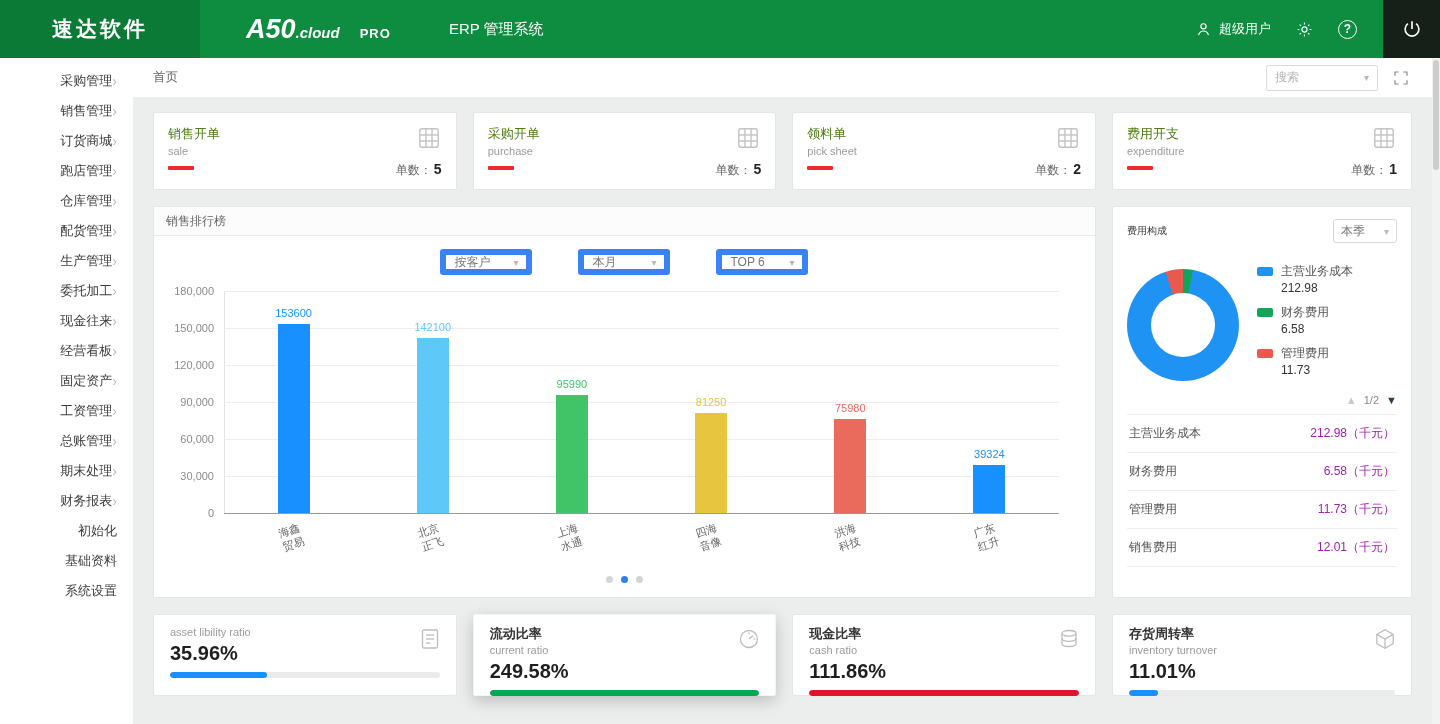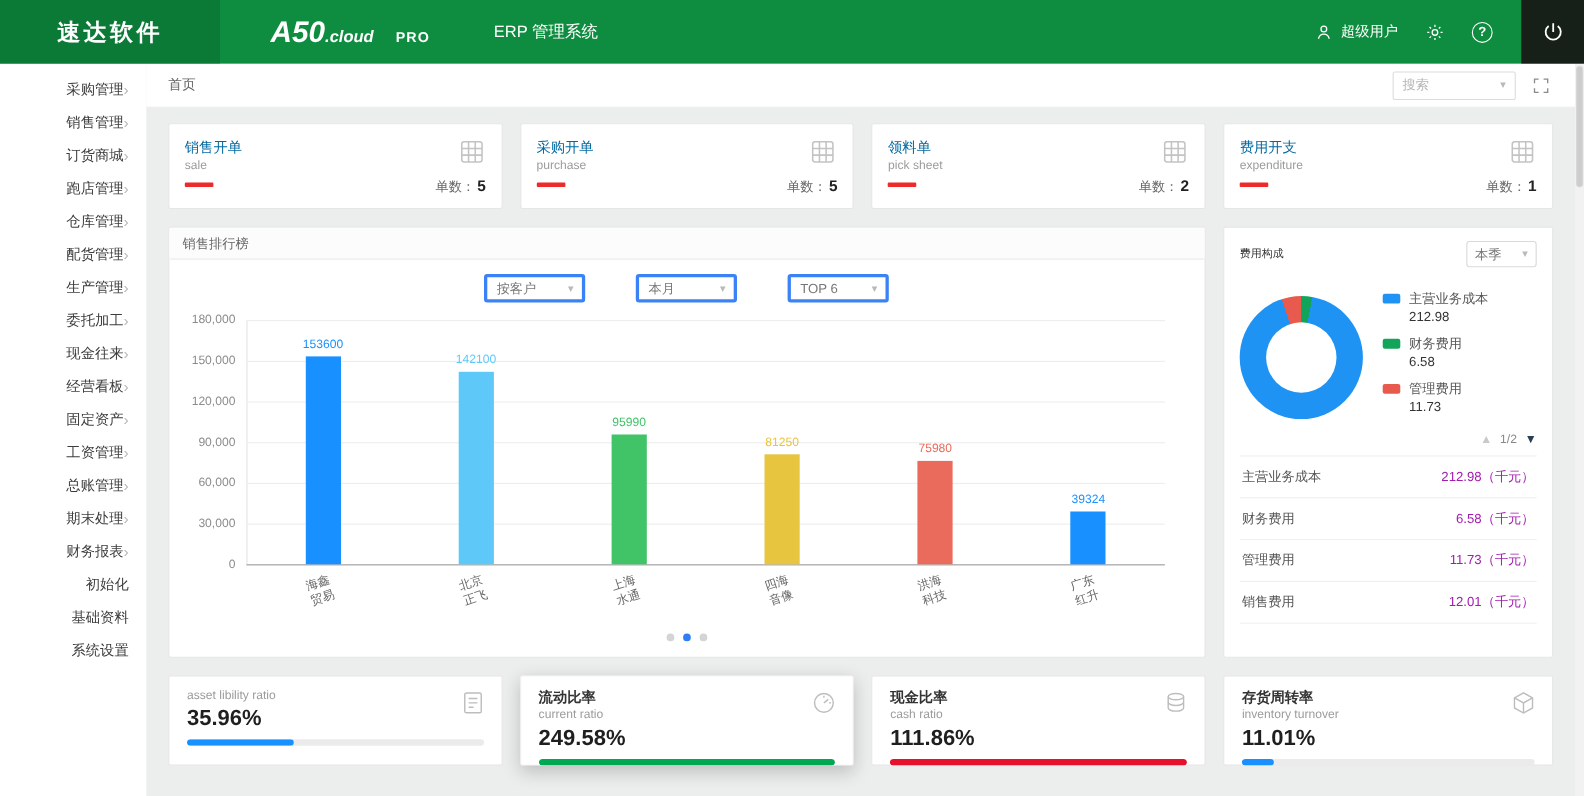--- a/index.html
+++ b/index.html
@@ -41,33 +41,33 @@
     font-size:12px; color:#b5b5b5; background:#fff; cursor:pointer; }
   .fs-icon { width:18px; height:18px; color:#8a8a8a; display:inline-flex; cursor:pointer; }
 
   
   .main { padding:14px 28px 0 20px; display:grid; gap:16px;
     grid-template-columns:repeat(3,1fr) 300px; grid-template-rows:78px 392px 82px; }
   .card { background:#fff; border:1px solid #e6e6e6; border-radius:2px; }
 
   
   .stat-card { position:relative; padding:12px 14px; cursor:pointer; }
-  .stat-title { font-size:13px; color:#0369a1; }
+  .stat-title { font-size:13px; color:#4d7c0f; }
   .stat-sub { font-size:11px; color:#9c9c9c; margin-top:2px; }
   .stat-dash { width:26px; height:4px; background:#ee2b2b; margin-top:9px; border-radius:1px; }
   .stat-icon { position:absolute; top:12px; right:14px; width:26px; height:26px; color:#c3c3c3; }
   .stat-count { position:absolute; right:14px; bottom:10px; font-size:12px; color:#666; }
   .stat-count b { font-size:14px; color:#222; margin-left:2px; }
 
   
   .chart-card { grid-column:1 / 4; grid-row:2; position:relative; }
   .panel-head { height:29px; line-height:29px; padding:0 12px; font-size:12px; color:#666;
     border-bottom:1px solid #eaeaea; background:#fcfcfc; }
   .filters { display:flex; justify-content:center; gap:46px; margin-top:13px; }
-  .sel { width:92px; height:26px; border:3px solid #3b82f6; border-radius:3px; background:#fff;
+  .sel { width:92px; height:26px; border:6px solid #3b82f6; border-radius:3px; background:#fff;
     display:flex; align-items:center; justify-content:space-between; padding:0 8px;
     font-size:12px; color:#777; cursor:pointer; }
   .chev { color:#b9b9b9; font-size:10px; }
   .chart-area { margin:16px 36px 0 70px; }
   #plot { position:relative; height:222px; }
   #plot::before { content:''; position:absolute; left:0; top:0; bottom:0; border-left:1px solid #e3e3e3; }
   .gridline { position:absolute; left:0; right:0; height:0; border-top:1px solid #ededed; }
   .axisline { border-top:1px solid #9a9a9a; }
   .ytick { position:absolute; right:calc(100% + 10px); width:58px; text-align:right;
     transform:translateY(-50%); font-size:11px; color:#8c8c8c; white-space:nowrap; }

